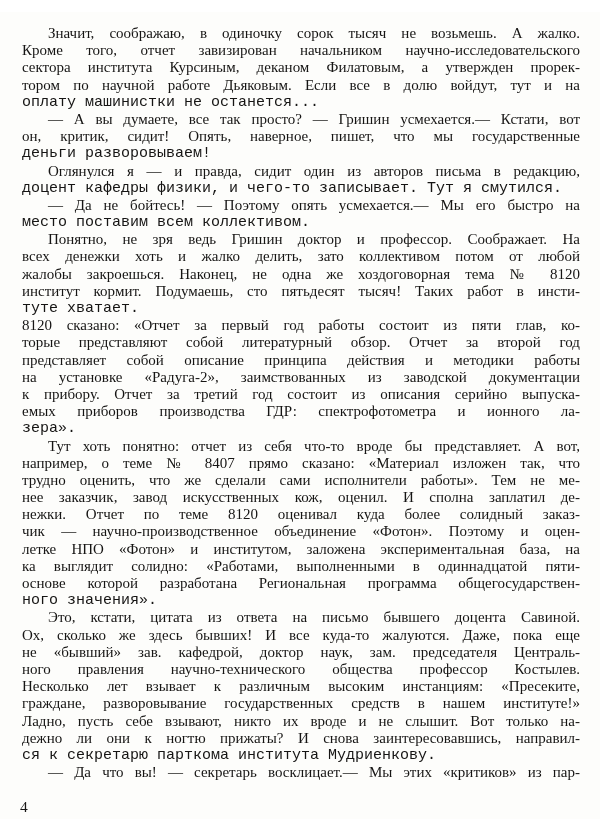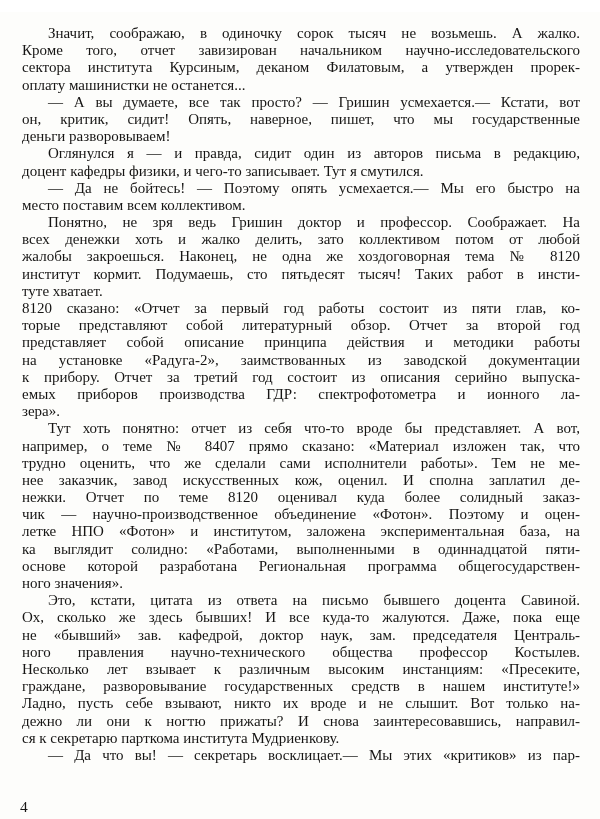--- a/index.html
+++ b/index.html
@@ -39,39 +39,41 @@
     text-align: justify;
     text-align-last: justify;
     white-space: normal;
     overflow: visible;
   }
   .line.first {
     text-indent: 26px;
   }
   .line.last {
     text-align-last: left;
+    font-family: Liberation Mono, monospace;
   }
   .page-number {
     position: absolute;
     left: 20px;
     top: 786px;
     font-size: 15.5px;
     line-height: 17px;
     color: #161514;
   }
 </style>
 </head>
 <body>
 
 <div class="page">
   <div class="text-block">
       <div class="paragraph">
         <div class="line first">Значит, соображаю, в одиночку сорок тысяч не возьмешь. А жалко.</div>
         <div class="line">Кроме того, отчет завизирован начальником научно-исследовательского</div>
         <div class="line">сектора института Курсиным, деканом Филатовым, а утвержден прорек-</div>
+        <div class="line">тором по научной работе Дьяковым. Если все в долю войдут, тут и на</div>
         <div class="line last">оплату машинистки не останется...</div>
       </div>
       <div class="paragraph">
         <div class="line first">— А вы думаете, все так просто? — Гришин усмехается.— Кстати, вот</div>
         <div class="line">он, критик, сидит! Опять, наверное, пишет, что мы государственные</div>
         <div class="line last">деньги разворовываем!</div>
       </div>
       <div class="paragraph">
         <div class="line first">Оглянулся я — и правда, сидит один из авторов письма в редакцию,</div>
         <div class="line last">доцент кафедры физики, и чего-то записывает. Тут я смутился.</div>

